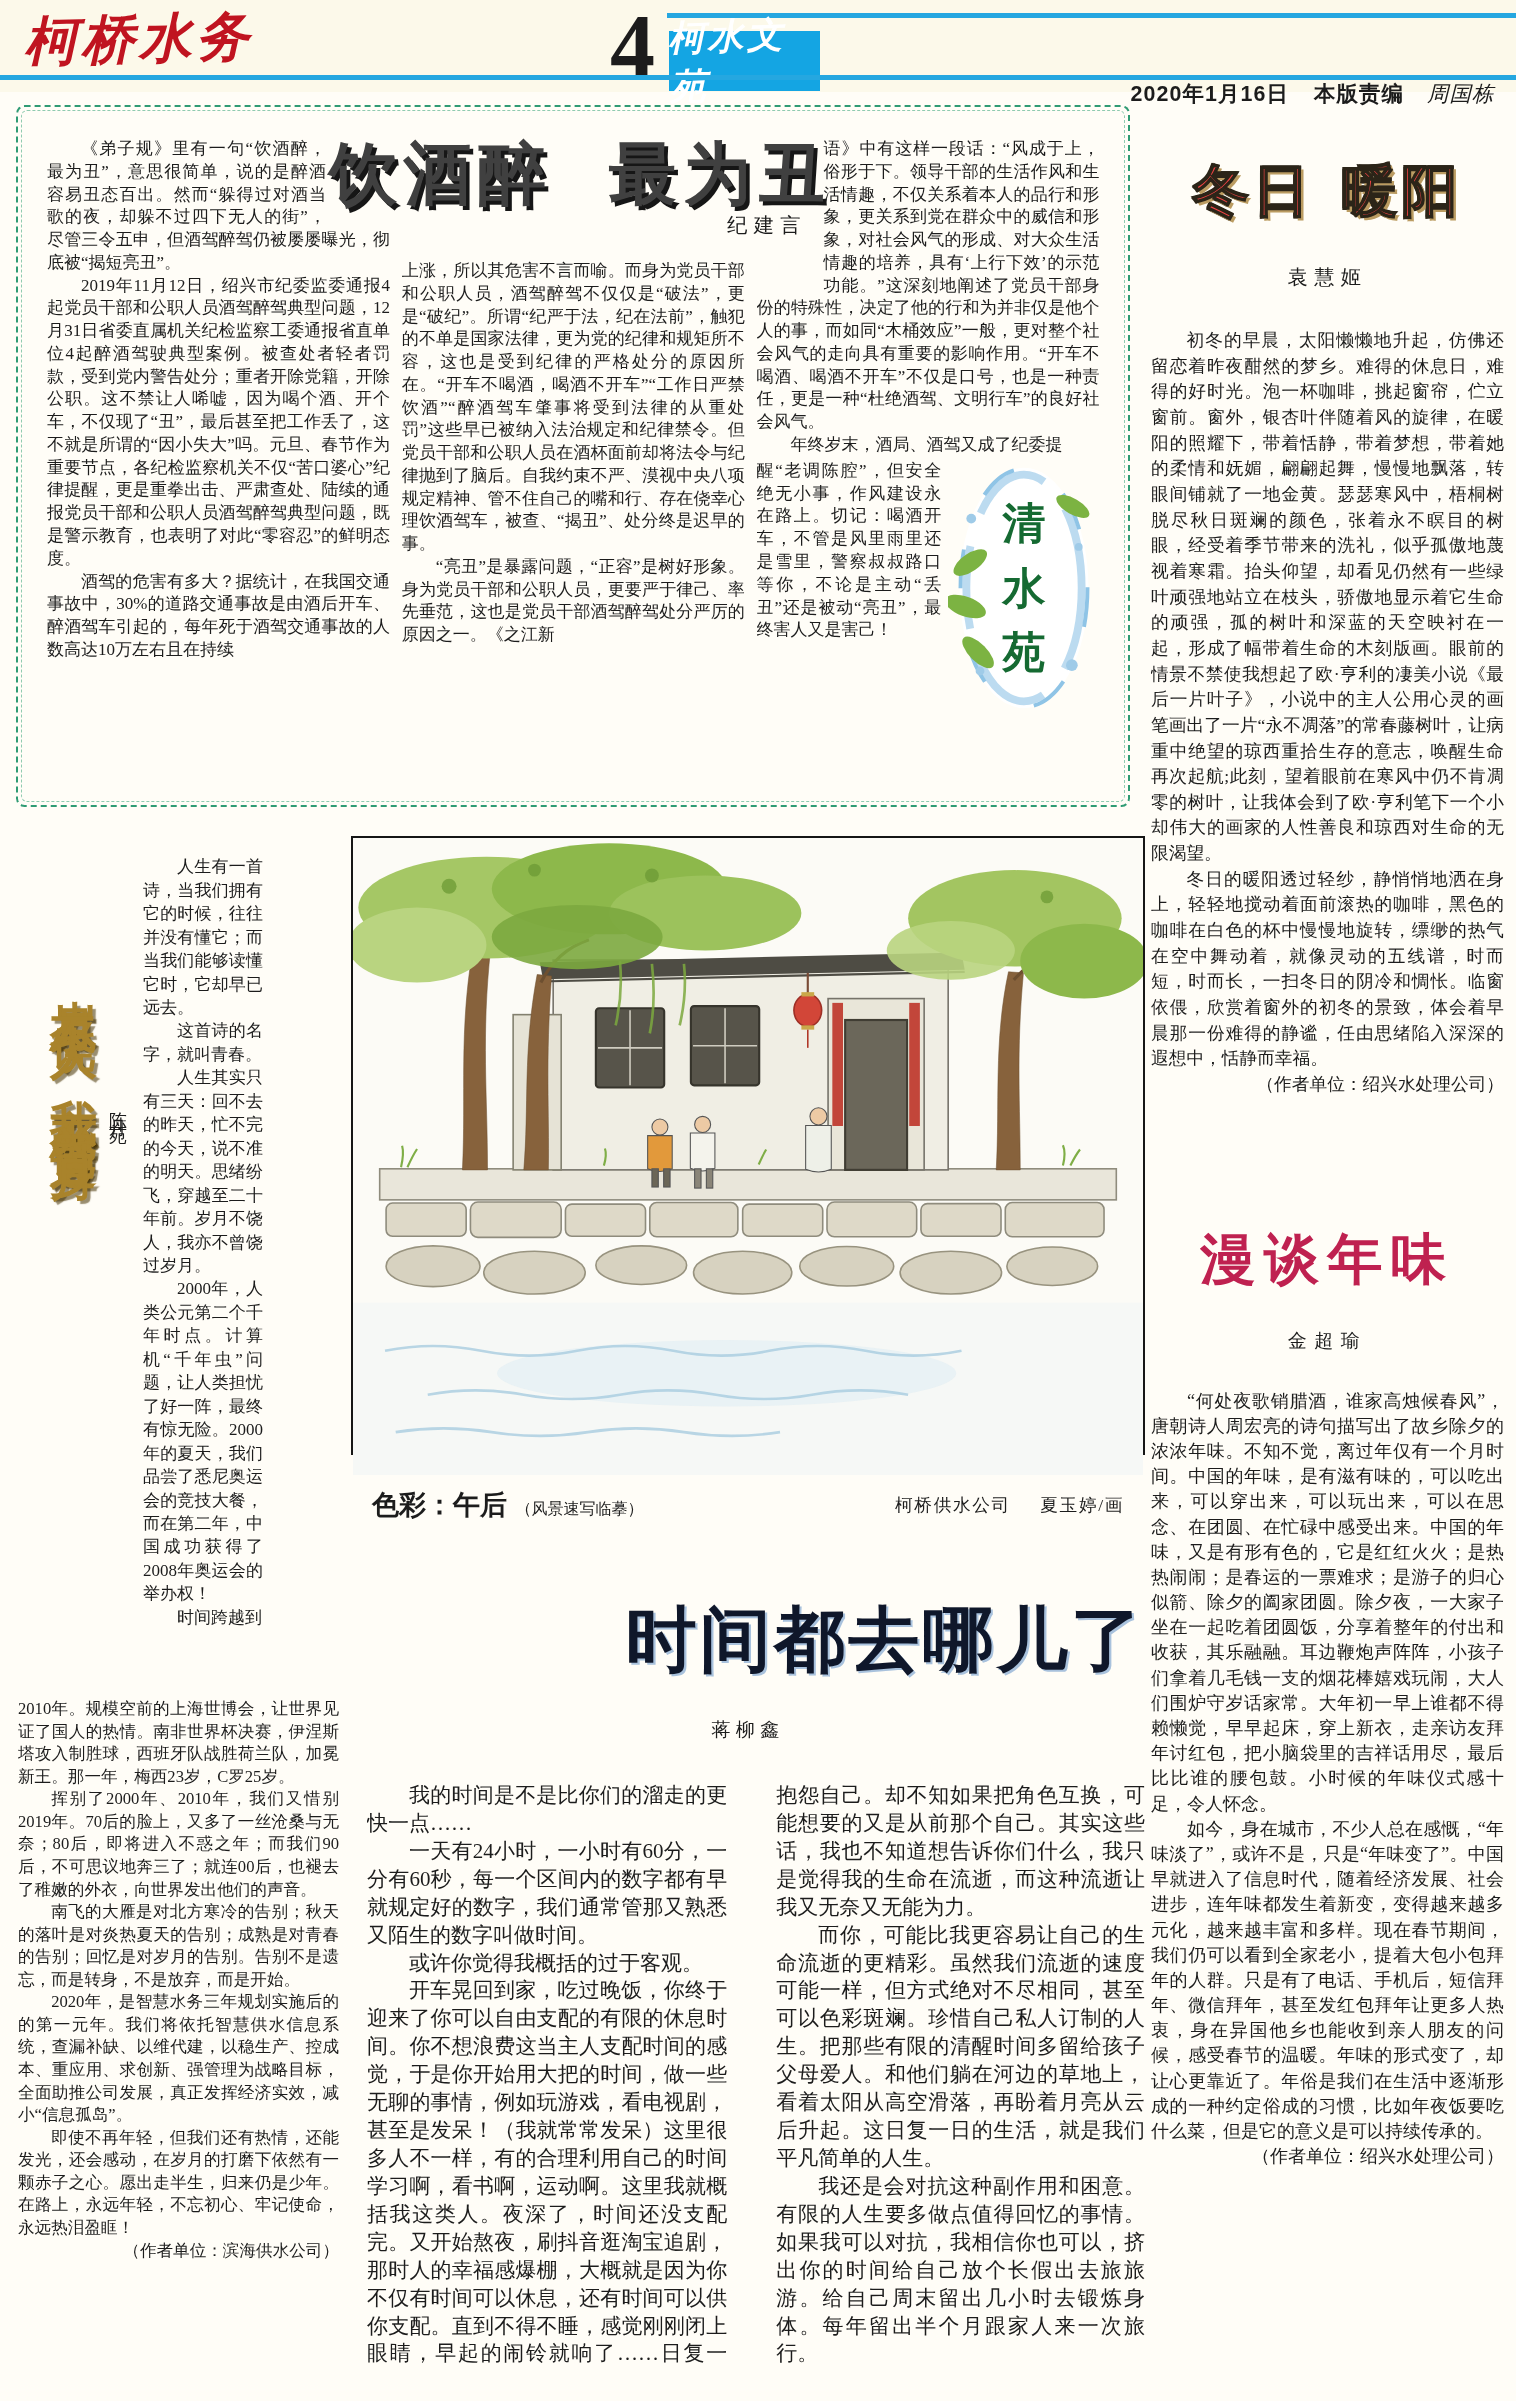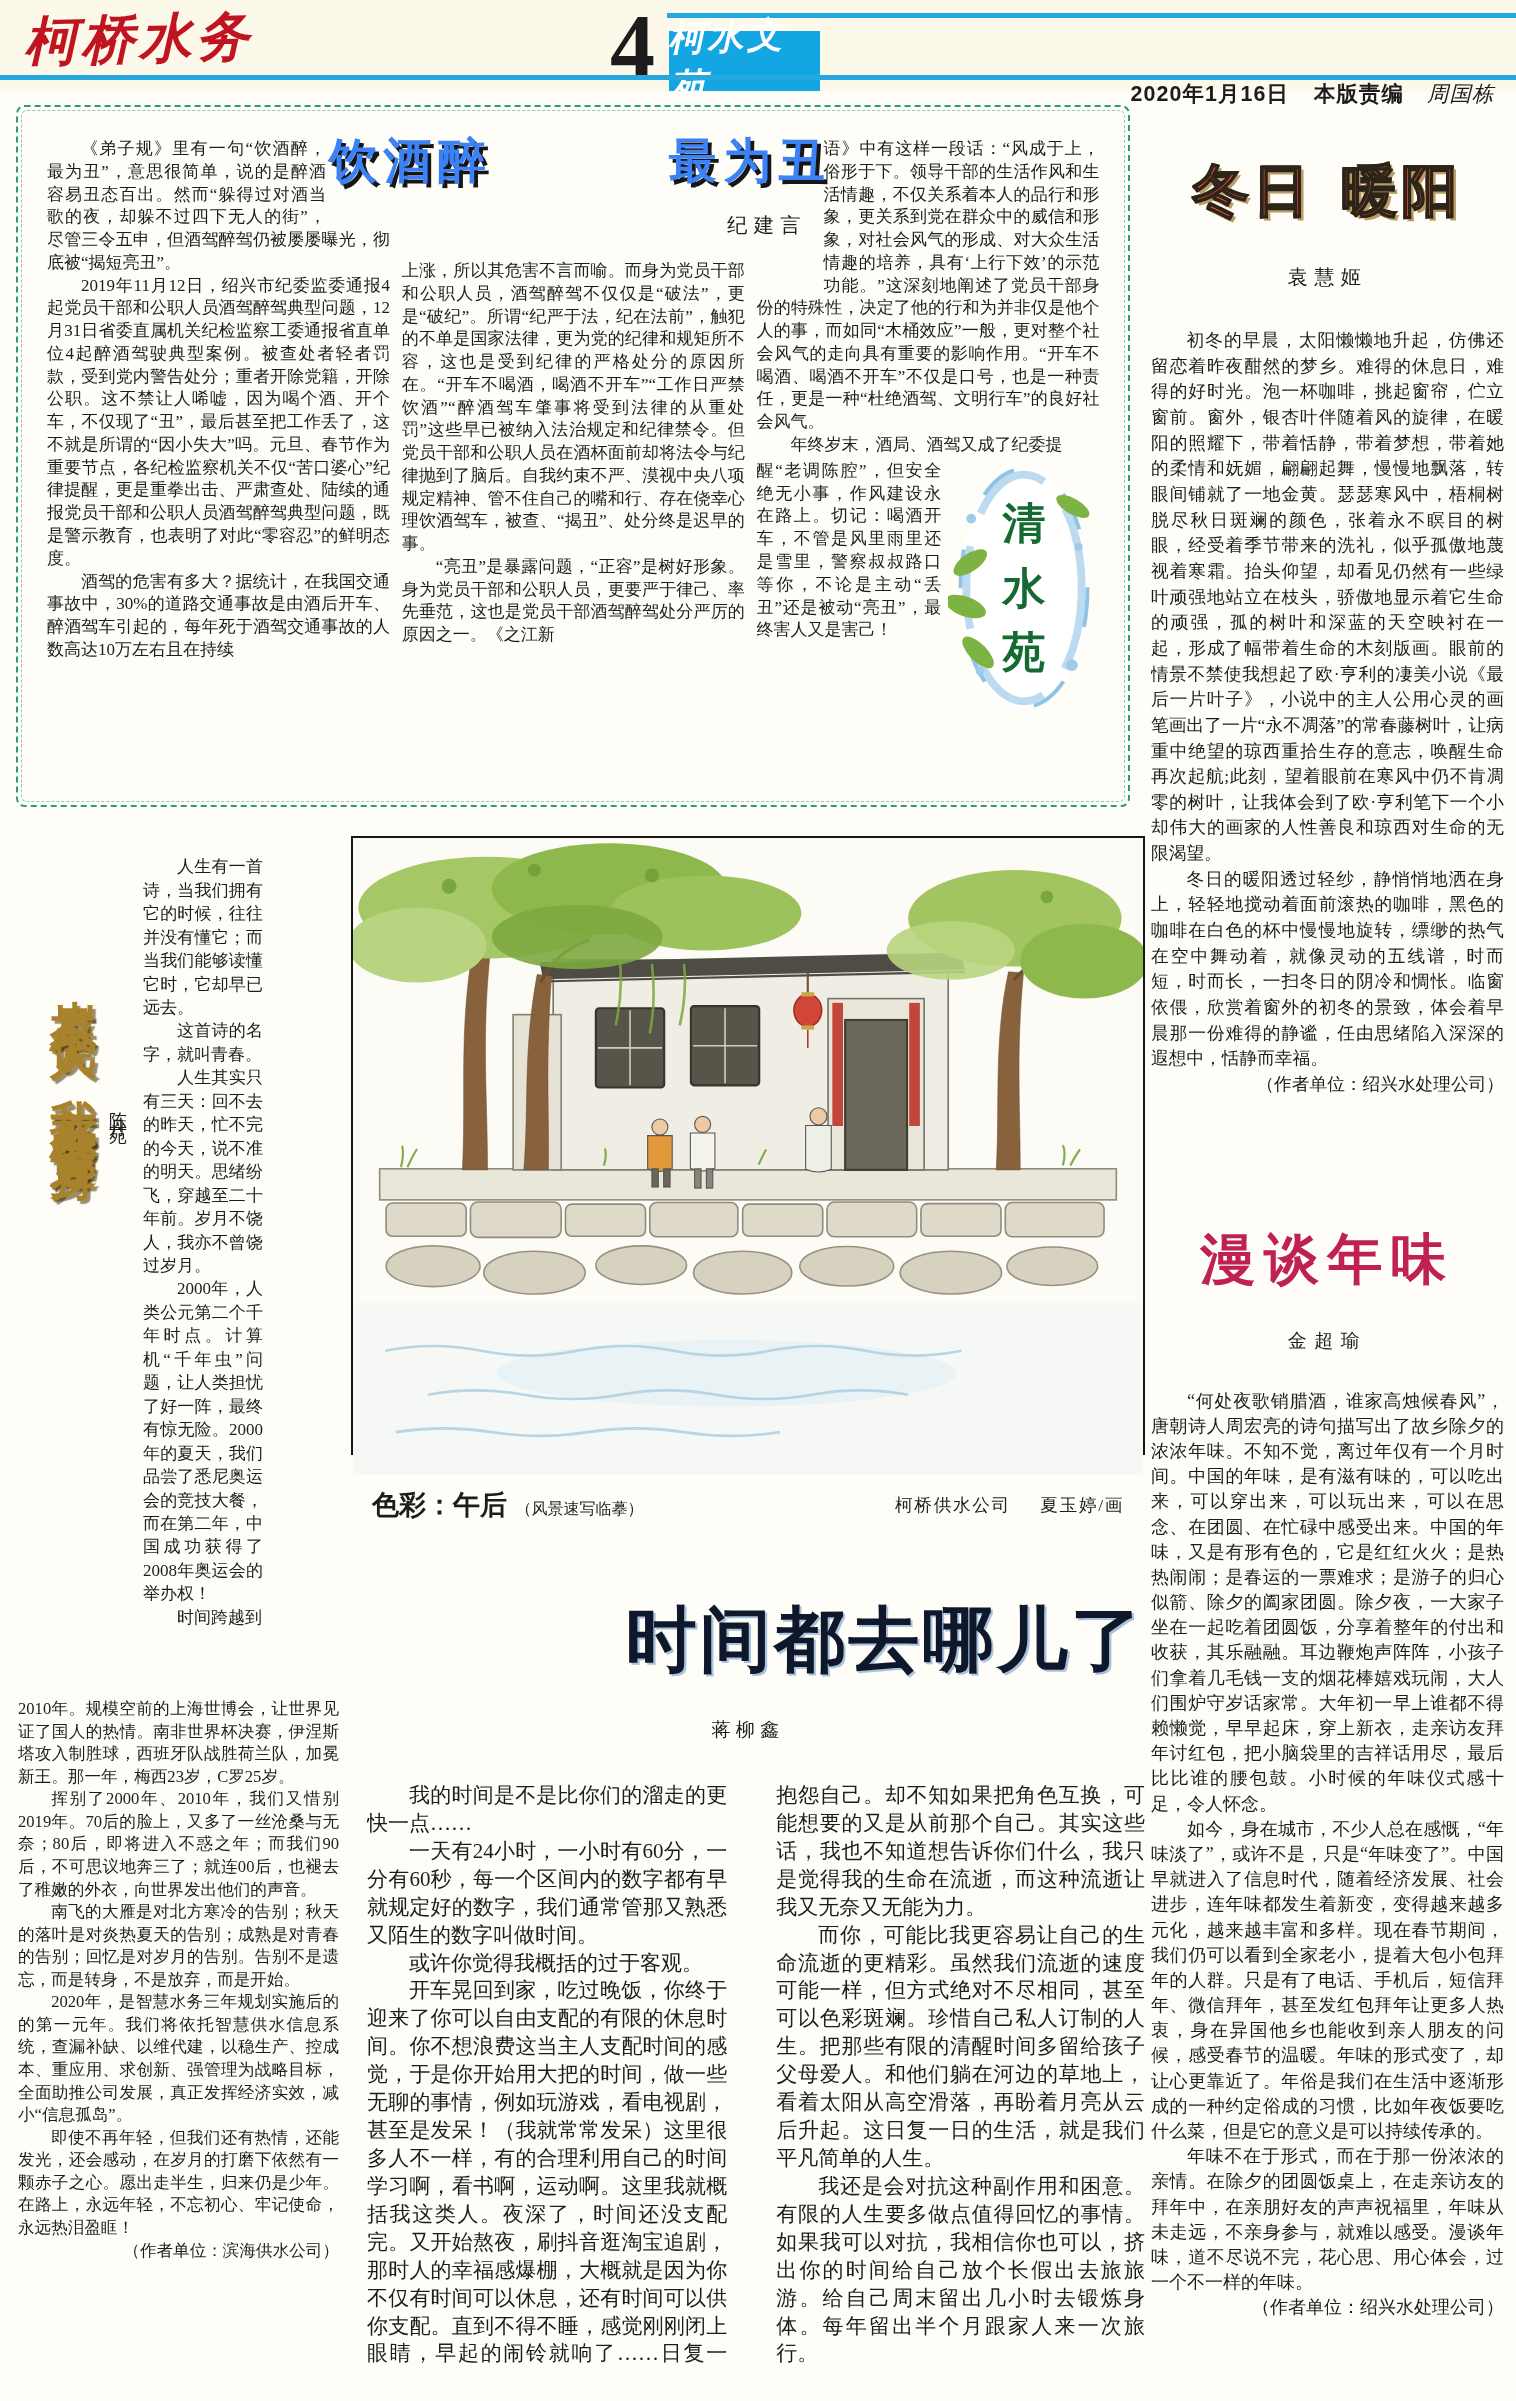--- a/index.html
+++ b/index.html
@@ -23,21 +23,21 @@
   .rule-bottom{position:absolute;left:0;top:75px;width:100%;height:4.8px;background:#25a7e0;}
   
   .para{margin:0;text-indent:2em;}
   .no-indent{text-indent:0;margin:0;}
   .credit{text-align:right;text-indent:0;margin:0;}
   
   .drink{position:absolute;left:16px;top:105px;width:1114px;height:702px;}
   .drink .b-outer{position:absolute;inset:0;border:2.7px dashed #2f9b74;border-radius:8.6px;pointer-events:none;}
   .drink .b-inner{position:absolute;inset:5.3px;border:1.1px dashed #8fcbb0;border-radius:6.4px;pointer-events:none;}
   .drink-title{position:absolute;left:313px;top:23.5px;width:503px;display:flex;justify-content:space-between;z-index:2;}
-  .drink-title span{font-size:48px;font-weight:bold;color:#3b82f6;letter-spacing:6.4px;
+  .drink-title span{font-size:68px;font-weight:bold;color:#404040;letter-spacing:6.4px;
                     text-shadow:3.7px 3.7px 0 #161616;font-family:"Liberation Serif",serif;}
   .drink-byline{position:absolute;left:711px;top:106px;font-size:20.3px;letter-spacing:6.4px;z-index:2;}
   .drink-cols{position:absolute;left:31px;top:33px;width:1053px;height:642px;display:flex;gap:11.8px;}
   .dcol{width:343px;overflow:hidden;text-align:justify;font-size:17px;line-height:1.34;}
   .dcol2{padding-top:122px;box-sizing:border-box;}
   .tspacer-r{float:right;width:64px;height:88px;}
   .tspacer-l{float:left;width:67px;height:139px;}
   .side-row{display:flex;gap:6.4px;margin-top:3.2px;}
   .side-row .side-text{flex:1;}
   .badge{width:152px;height:254px;flex:none;}
@@ -350,19 +350,18 @@
       </div>
     </div>
   </section>
 
   <section class="ny">
     <div class="ny-title">漫谈年味</div>
     <div class="ny-byline">金超瑜</div>
     <div class="ny-body flow">
         <p class="para">“何处夜歌销腊酒，谁家高烛候春风”，唐朝诗人周宏亮的诗句描写出了故乡除夕的浓浓年味。不知不觉，离过年仅有一个月时间。中国的年味，是有滋有味的，可以吃出来，可以穿出来，可以玩出来，可以在思念、在团圆、在忙碌中感受出来。中国的年味，又是有形有色的，它是红红火火；是热热闹闹；是春运的一票难求；是游子的归心似箭、除夕的阖家团圆。除夕夜，一大家子坐在一起吃着团圆饭，分享着整年的付出和收获，其乐融融。耳边鞭炮声阵阵，小孩子们拿着几毛钱一支的烟花棒嬉戏玩闹，大人们围炉守岁话家常。大年初一早上谁都不得赖懒觉，早早起床，穿上新衣，走亲访友拜年讨红包，把小脑袋里的吉祥话用尽，最后比比谁的腰包鼓。小时候的年味仪式感十足，令人怀念。</p>
         <p class="para">如今，身在城市，不少人总在感慨，“年味淡了”，或许不是，只是“年味变了”。中国早就进入了信息时代，随着经济发展、社会进步，连年味都发生着新变，变得越来越多元化，越来越丰富和多样。现在春节期间，我们仍可以看到全家老小，提着大包小包拜年的人群。只是有了电话、手机后，短信拜年、微信拜年，甚至发红包拜年让更多人热衷，身在异国他乡也能收到亲人朋友的问候，感受春节的温暖。年味的形式变了，却让心更靠近了。年俗是我们在生活中逐渐形成的一种约定俗成的习惯，比如年夜饭要吃什么菜，但是它的意义是可以持续传承的。</p>
-        <p class="para">年味不在于形式，而在于那一份浓浓的亲情。在除夕的团圆饭桌上，在走亲访友的拜年中，在亲朋好友的声声祝福里，年味从未走远，不亲身参与，就难以感受。漫谈年味，道不尽说不完，花心思、用心体会，过一个不一样的年味。</p>
       </div>
     <p class="para credit" style="font-size:18px;">（作者单位：绍兴水处理公司）</p>
   </section>
 
 </div>
 
 
 </body></html>

